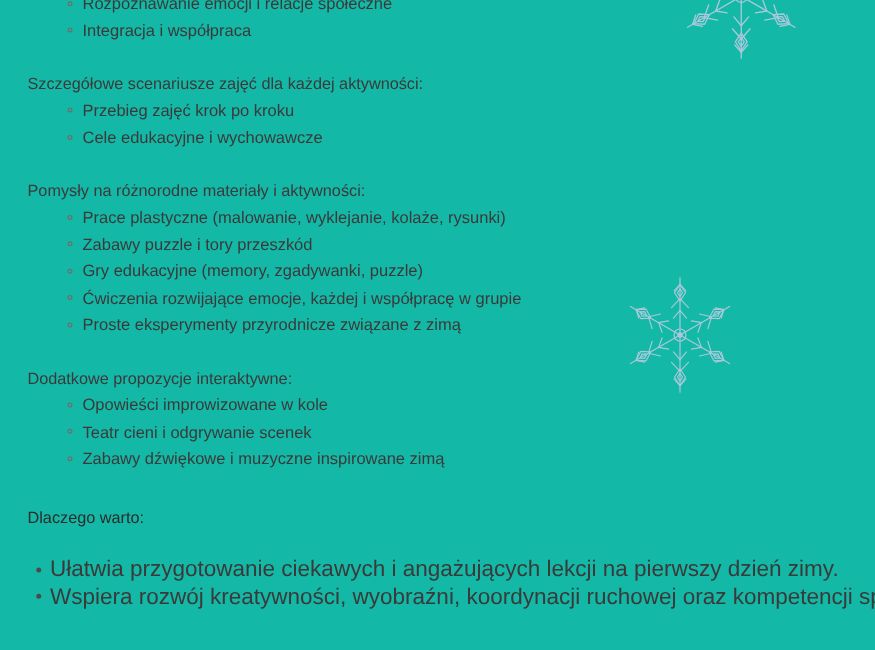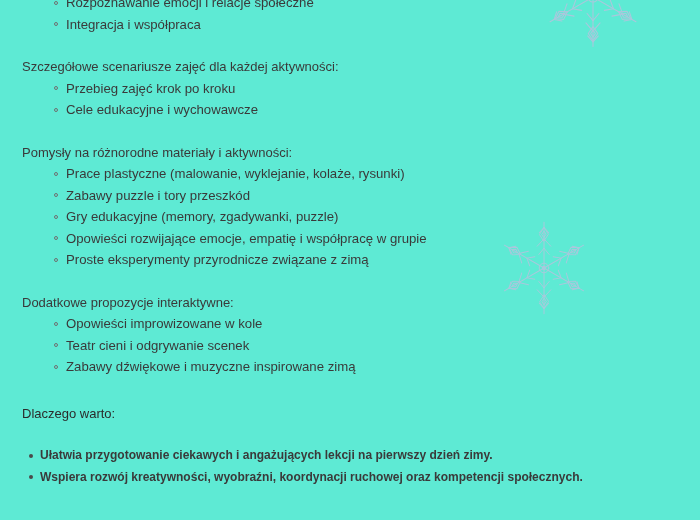--- a/index.html
+++ b/index.html
@@ -15,21 +15,21 @@
     overflow: hidden;
     font-family: "Liberation Sans", "DejaVu Sans", sans-serif;
     color: #3a3a3a;
     -webkit-font-smoothing: antialiased;
   }
 
   
   .page {
     position: absolute;
     inset: 0;
-    background: #5eead4;
+    background: #14b8a6;
   }
 
   
   .snowflake {
     position: absolute;
     pointer-events: none;
     user-select: none;
   }
   .snowflake svg { display: block; }
 
@@ -100,25 +100,24 @@
   
   ul.disc-list {
     list-style: none;
     margin: 0;
     padding: 0;
   }
   ul.disc-list > li {
     position: relative;
     margin: 0;
     padding: 0 0 0 40px;
-    font-size: 12px;
+    font-size: 18px;
     line-height: 21.5px;
     color: #3a3a3a;
     white-space: nowrap;
-    font-weight: bold;
   }
   ul.disc-list > li::before {
     content: "";
     position: absolute;
     left: 29px;
     top: 8.6px;
     width: 4.2px;
     height: 4.2px;
     background: #4a4a4a;
     border-radius: 50%;
@@ -303,21 +302,21 @@
       <li>Cele edukacyjne i wychowawcze</li>
     </ul>
 
     <div class="gap-md"></div>
 
     <p class="lead">Pomysły na różnorodne materiały i aktywności:</p>
     <ul class="circle-list">
       <li>Prace plastyczne (malowanie, wyklejanie, kolaże, rysunki)</li>
       <li>Zabawy puzzle i tory przeszkód</li>
       <li>Gry edukacyjne (memory, zgadywanki, puzzle)</li>
-      <li>Opowieści rozwijające emocje, empatię i współpracę w grupie</li>
+      <li>Ćwiczenia rozwijające emocje, każdej i współpracę w grupie</li>
       <li>Proste eksperymenty przyrodnicze związane z zimą</li>
     </ul>
 
     <div class="gap-md"></div>
 
     <p class="lead">Dodatkowe propozycje interaktywne:</p>
     <ul class="circle-list">
       <li>Opowieści improwizowane w kole</li>
       <li>Teatr cieni i odgrywanie scenek</li>
       <li>Zabawy dźwiękowe i muzyczne inspirowane zimą</li>

